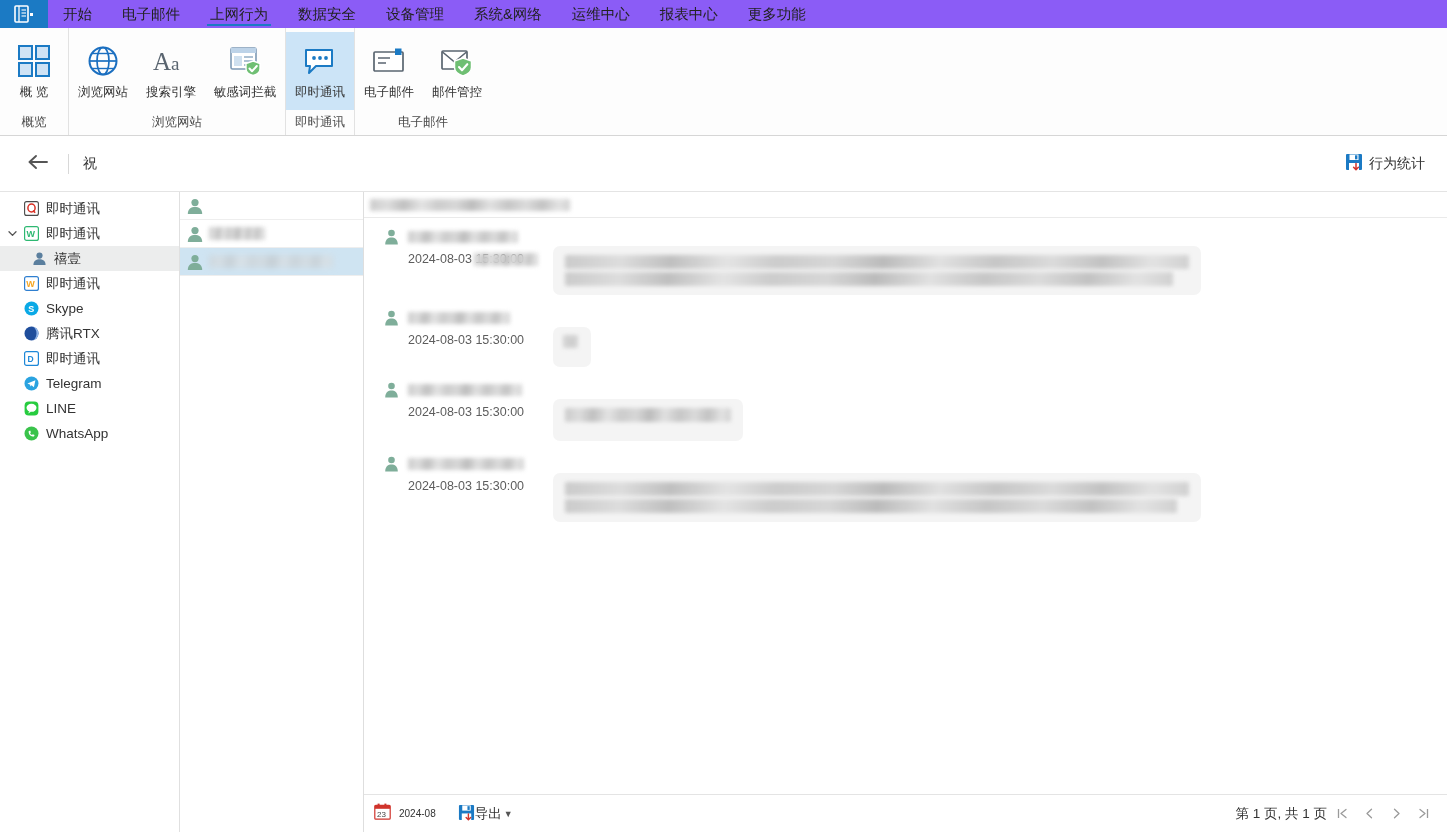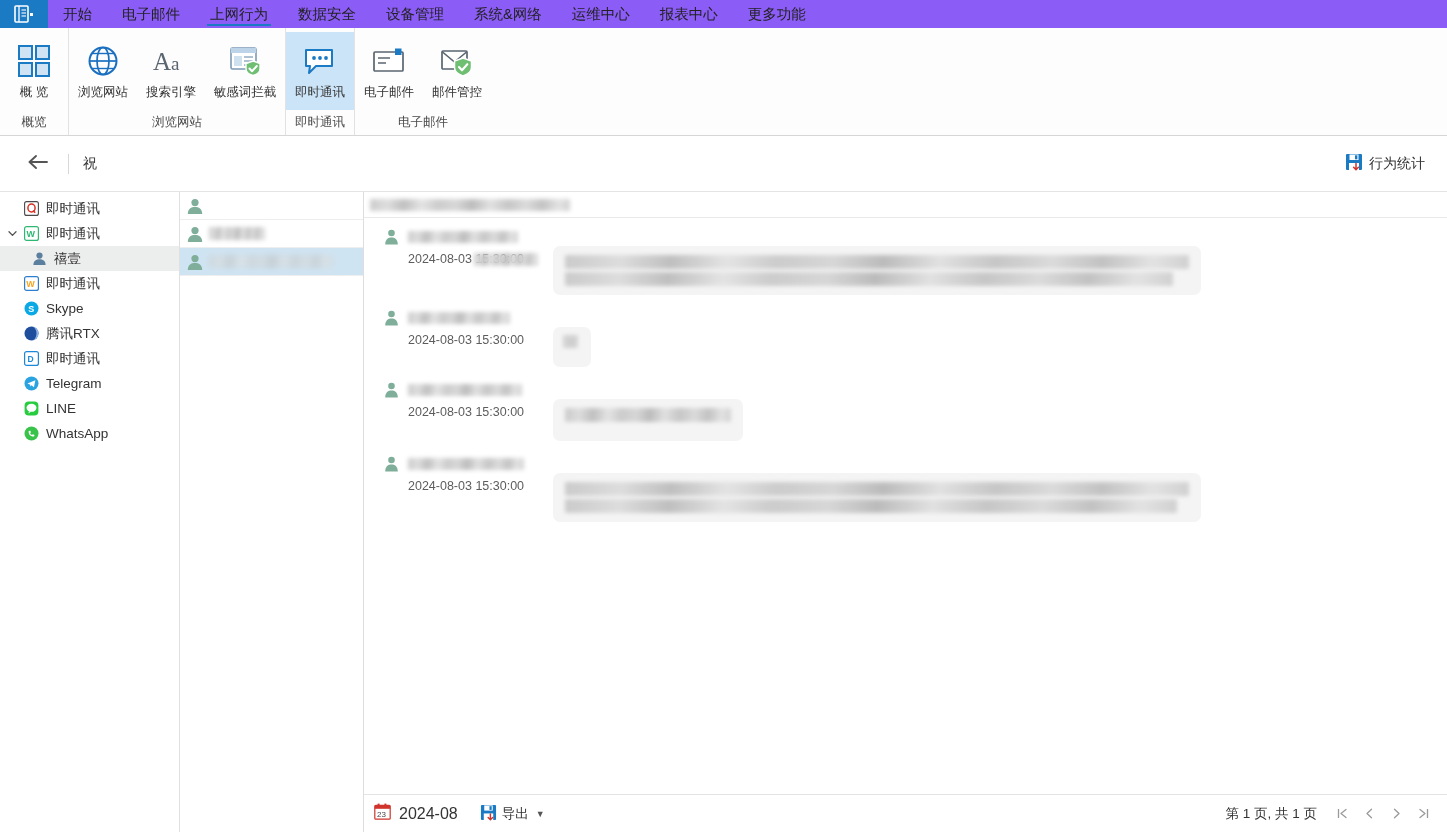--- a/index.html
+++ b/index.html
@@ -219,25 +219,25 @@
   
   .footer {
     height: 38px;
     border-top: 1px solid #e4e4e4;
     display: flex;
     align-items: center;
     padding: 0 12px 0 10px;
     background: #fff;
   }
   .foot-left { display:flex; align-items:center; gap: 8px; }
-  .cal-date { font-size: 16px; color: #333; margin-right: 14px; cursor:pointer; }
-  .export-btn { display:flex; align-items:center; gap:5px; font-size:13.5px; color:#333; cursor:pointer;justify-content:center;}
+  .cal-date { font-size: 10px; color: #333; margin-right: 14px; cursor:pointer; }
+  .export-btn { display:flex; align-items:center; font-size:13.5px; color:#333; cursor:pointer;justify-content:center;}
   .caret-dn { font-size: 9px; color:#555; margin-left:2px; }
   .pager { display:flex; align-items:center; gap: 3px; }
-  .pager-text { font-size: 13.5px; color:#333; margin-right: 10px; }
+  .pager-text { font-size: 13.5px; color:#333; margin-right: 0; }
   .pg-btn {
     width: 24px; height: 24px;
     display:flex; align-items:center; justify-content:center;
     color: #9a9a9a; cursor: pointer; font-size: 14px;
   }
 </style>
 </head>
 <body>
 
 <div class="menubar">

